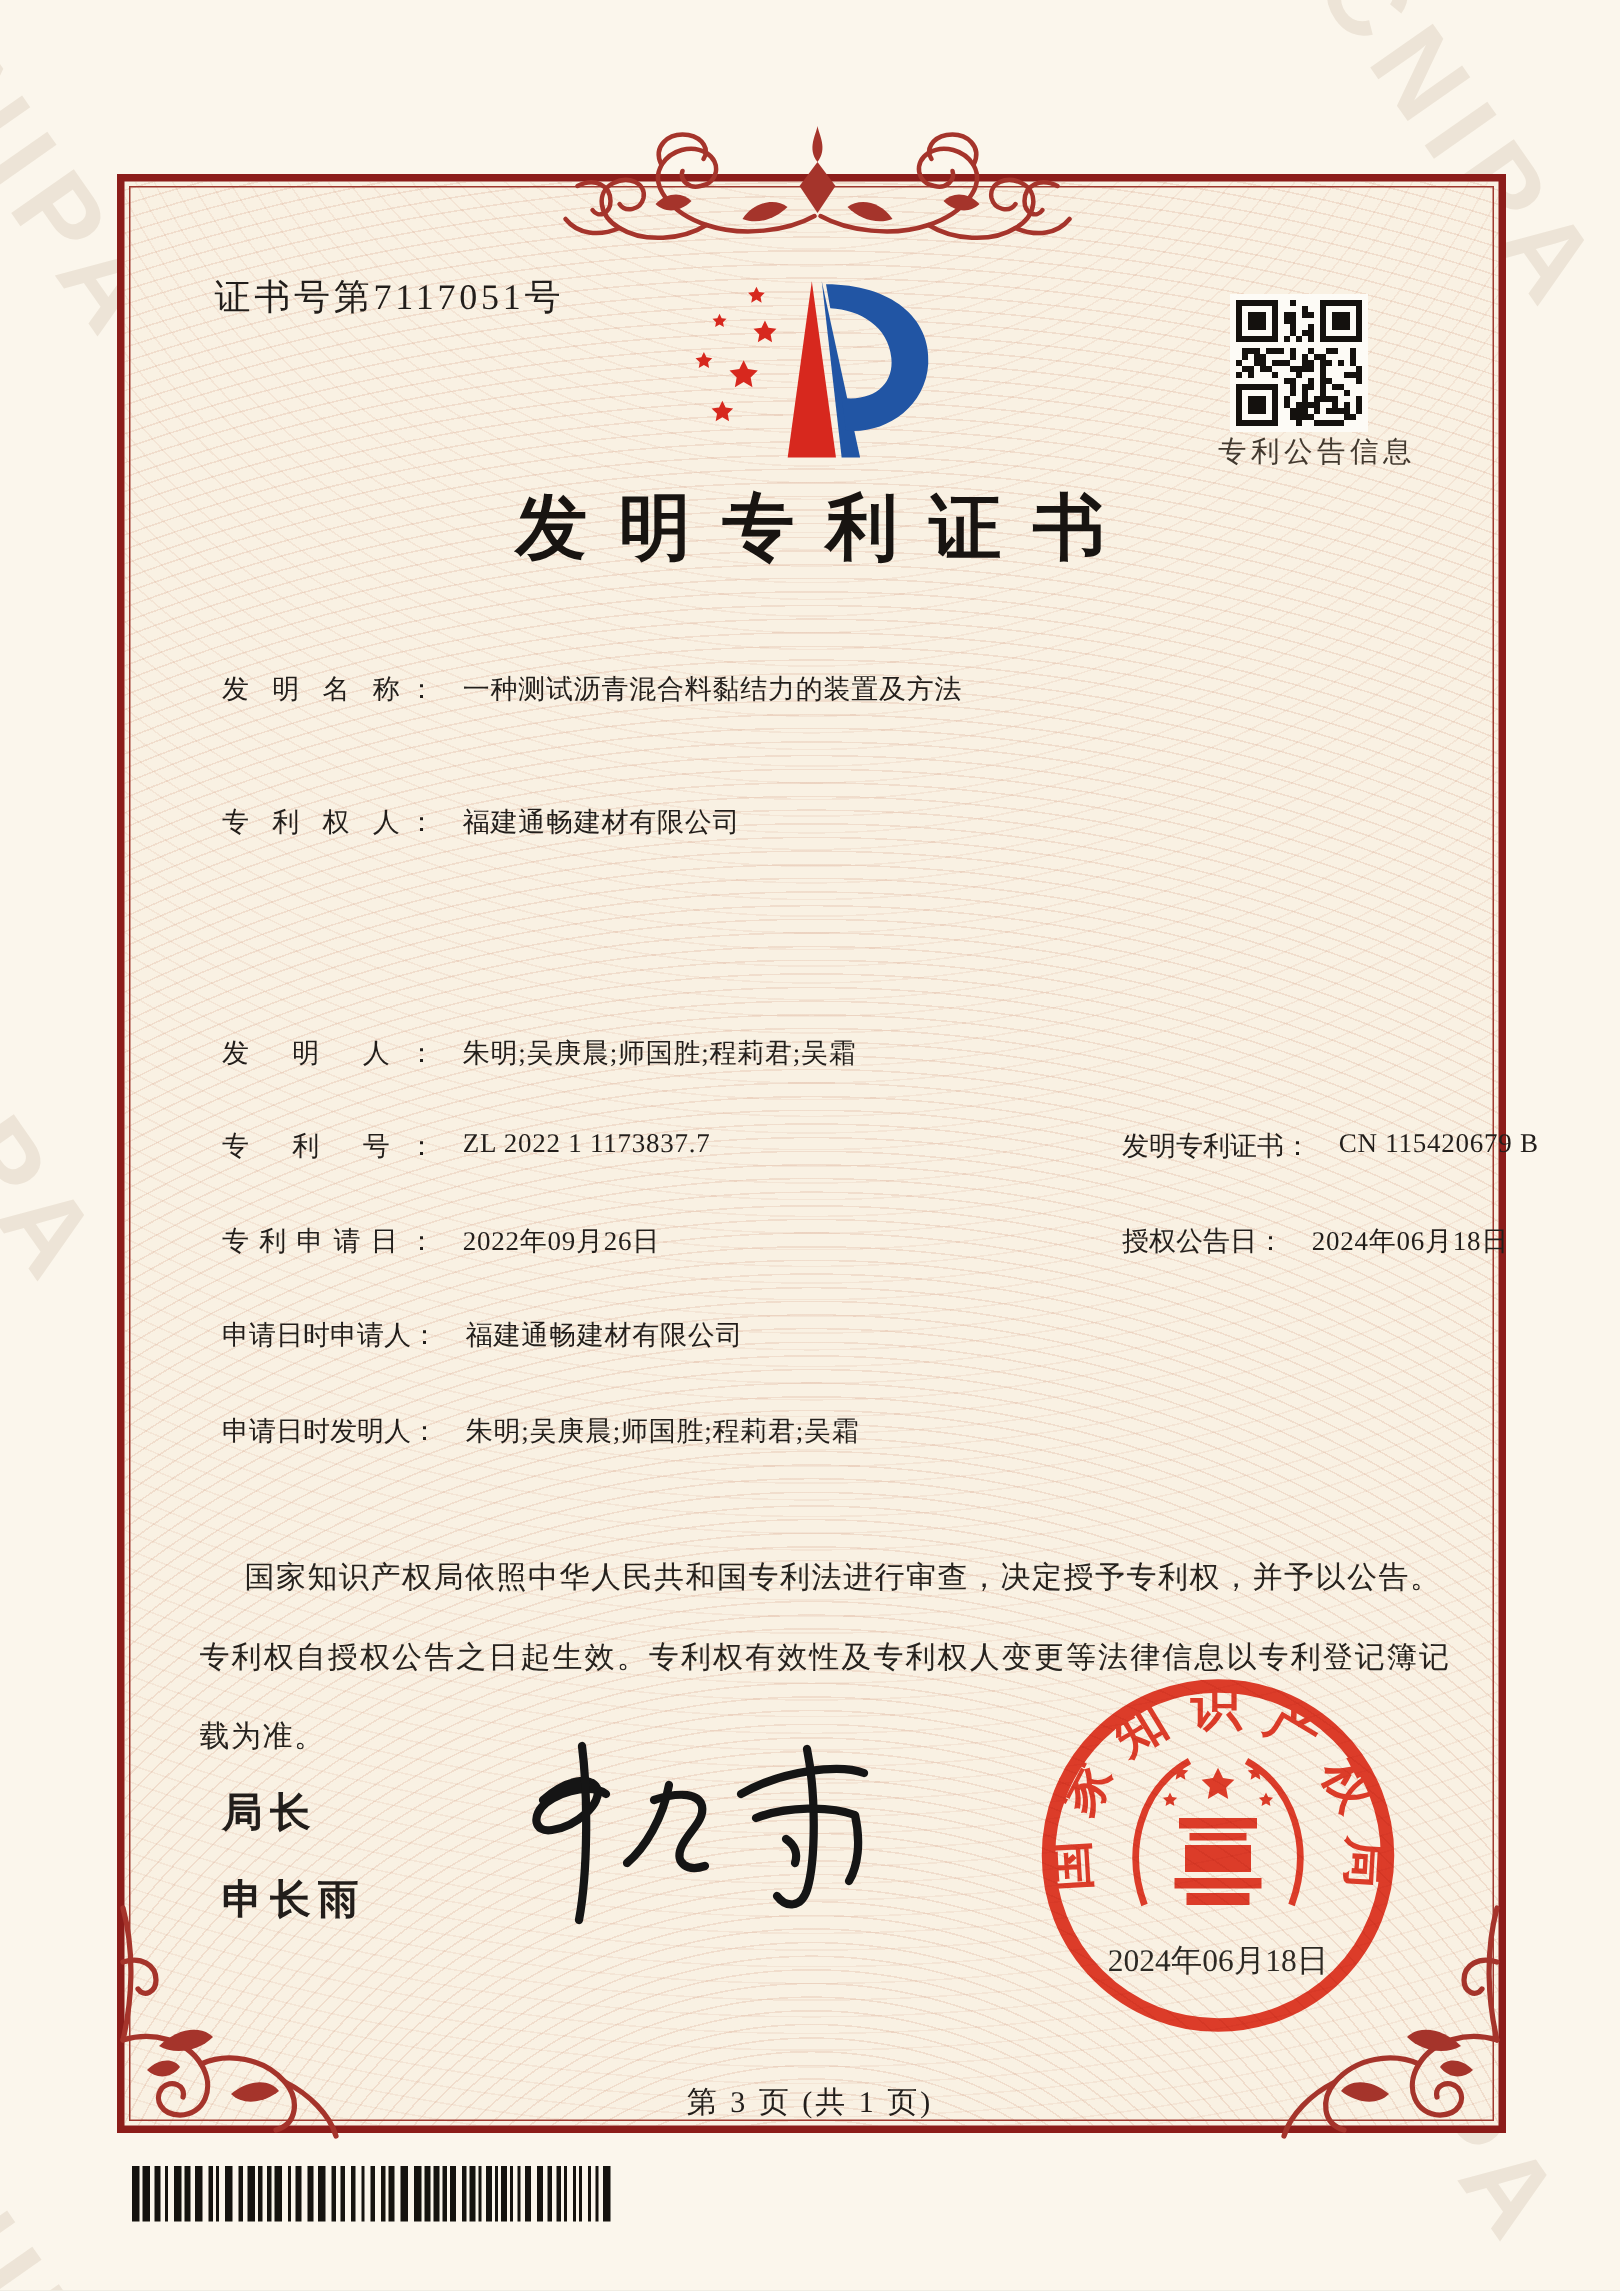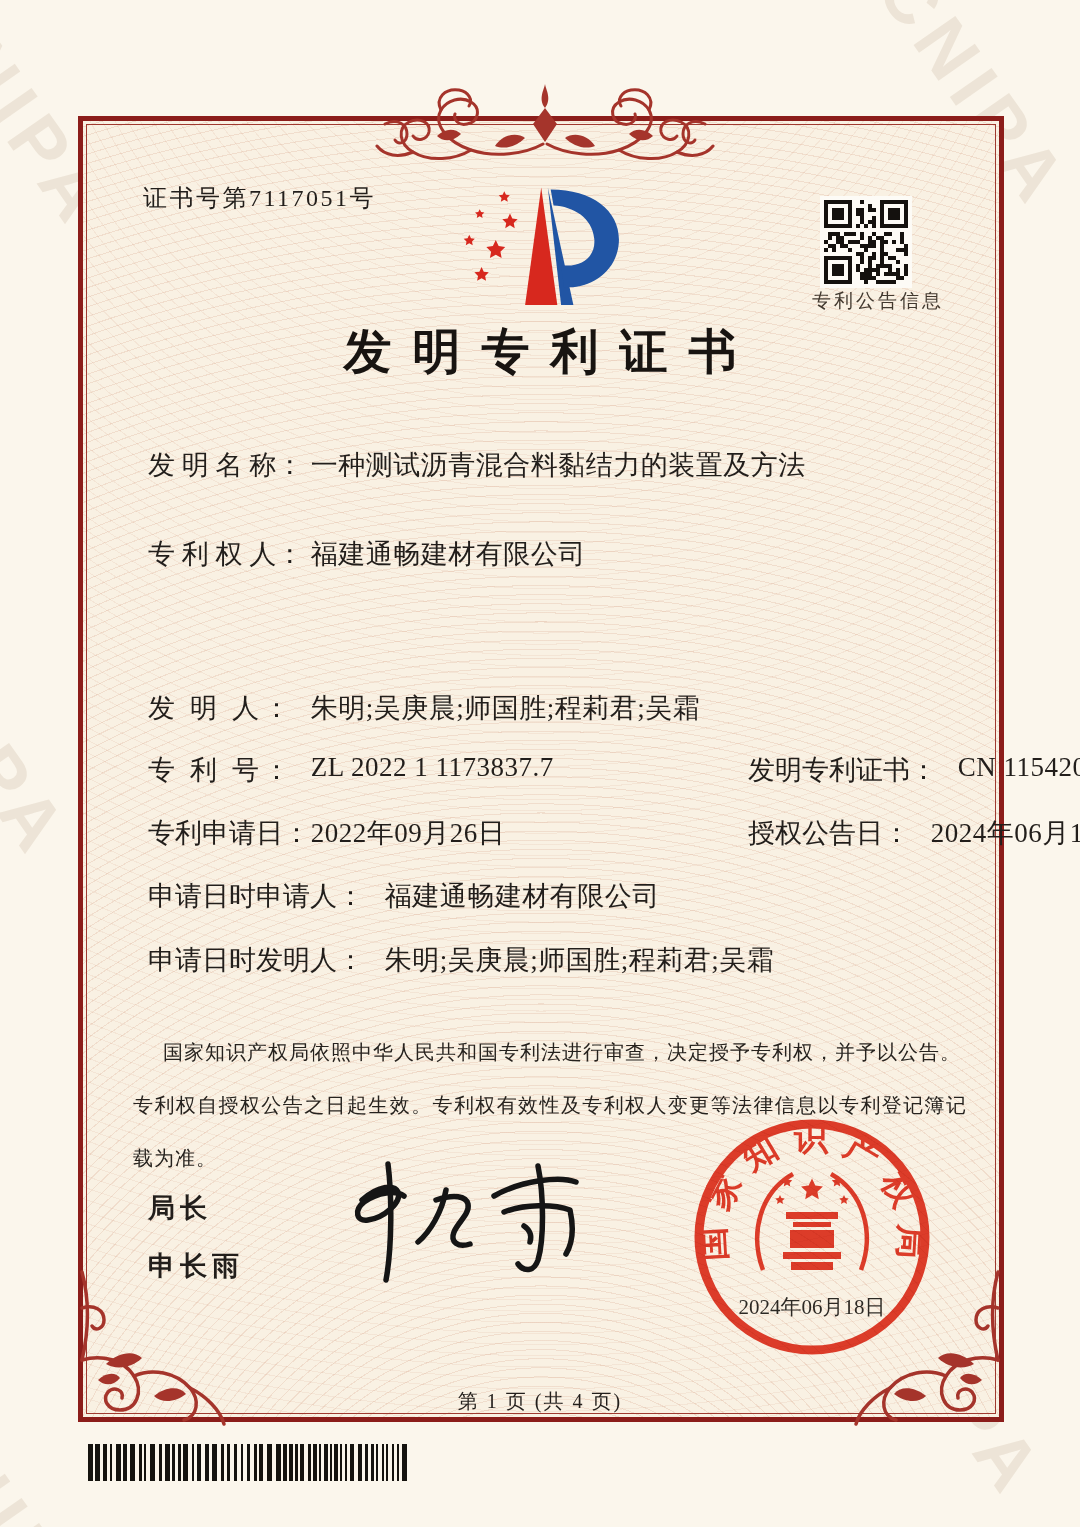--- a/index.html
+++ b/index.html
@@ -28,21 +28,21 @@
   .ornament{position:absolute;pointer-events:none;}
   
   .cert-no{position:absolute;left:143px;top:182px;font-size:24px;letter-spacing:2.5px;}
   .logo{position:absolute;left:450px;top:180px;width:190px;height:142px;}
   .qr-box{position:absolute;left:820px;top:196px;width:92px;height:92px;background:#fdfbf6;}
   .qr-caption{position:absolute;left:798px;top:288px;width:160px;text-align:center;
     font-size:19px;letter-spacing:3px;color:#42392f;}
   .title{position:absolute;left:0;top:320px;width:1080px;text-align:center;
     font-size:48px;font-weight:700;letter-spacing:21px;text-indent:21px;color:#181411;}
   
-  .row{position:absolute;left:148px;font-size:27px;white-space:nowrap;}
+  .row{position:absolute;left:148px;font-size:18px;white-space:nowrap;}
   .lab{display:inline-block;width:142px;text-align:justify;text-align-last:justify;
        vertical-align:top;}
   .lab7{display:inline-block;vertical-align:top;}
   .val{display:inline-block;margin-left:14px;vertical-align:top;letter-spacing:0.5px;}
   .val-wrap{white-space:normal;width:652px;line-height:40px;}
   .rcol{position:absolute;left:600px;top:0;}
   
   .statement{position:absolute;left:133px;top:1026px;width:834px;
     font-size:20px;line-height:53px;letter-spacing:1px;text-align:justify;color:#26221e;}
   .statement .l1{text-indent:30px;}
@@ -444,21 +444,21 @@
       <rect x="96" y="140" width="58" height="7"></rect>
       <rect x="104" y="150" width="42" height="8"></rect>
     </g>
     <g stroke="#e0301e" stroke-width="4.5" fill="none">
       <path d="M76,158 C62,120 74,80 106,62"></path>
       <path d="M174,158 C188,120 176,80 144,62"></path>
     </g>
     <text x="125" y="202" text-anchor="middle" font-size="21" fill="#1d1a17" font-family="'Liberation Serif','DejaVu Serif',serif">2024年06月18日</text>
   </svg>
 
-  <div class="page-ind">第 1 页 (共 4 页)</div>
+  <div class="page-ind">第 3 页 (共 1 页)</div>
 
   <div class="barcode" id="barcode">
       <div style="left:0px;width:5px"></div>
       <div style="left:7px;width:5px"></div>
       <div style="left:15px;width:4px"></div>
       <div style="left:22px;width:2px"></div>
       <div style="left:28px;width:5px"></div>
       <div style="left:35px;width:4px"></div>
       <div style="left:42px;width:5px"></div>
       <div style="left:51px;width:3px"></div>

